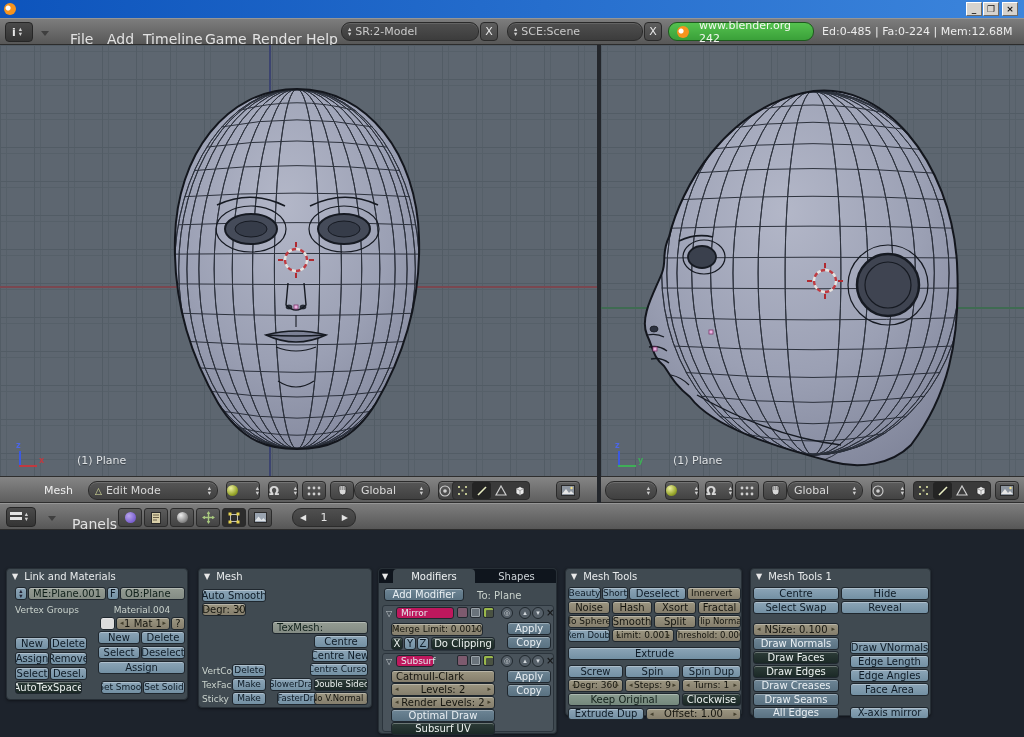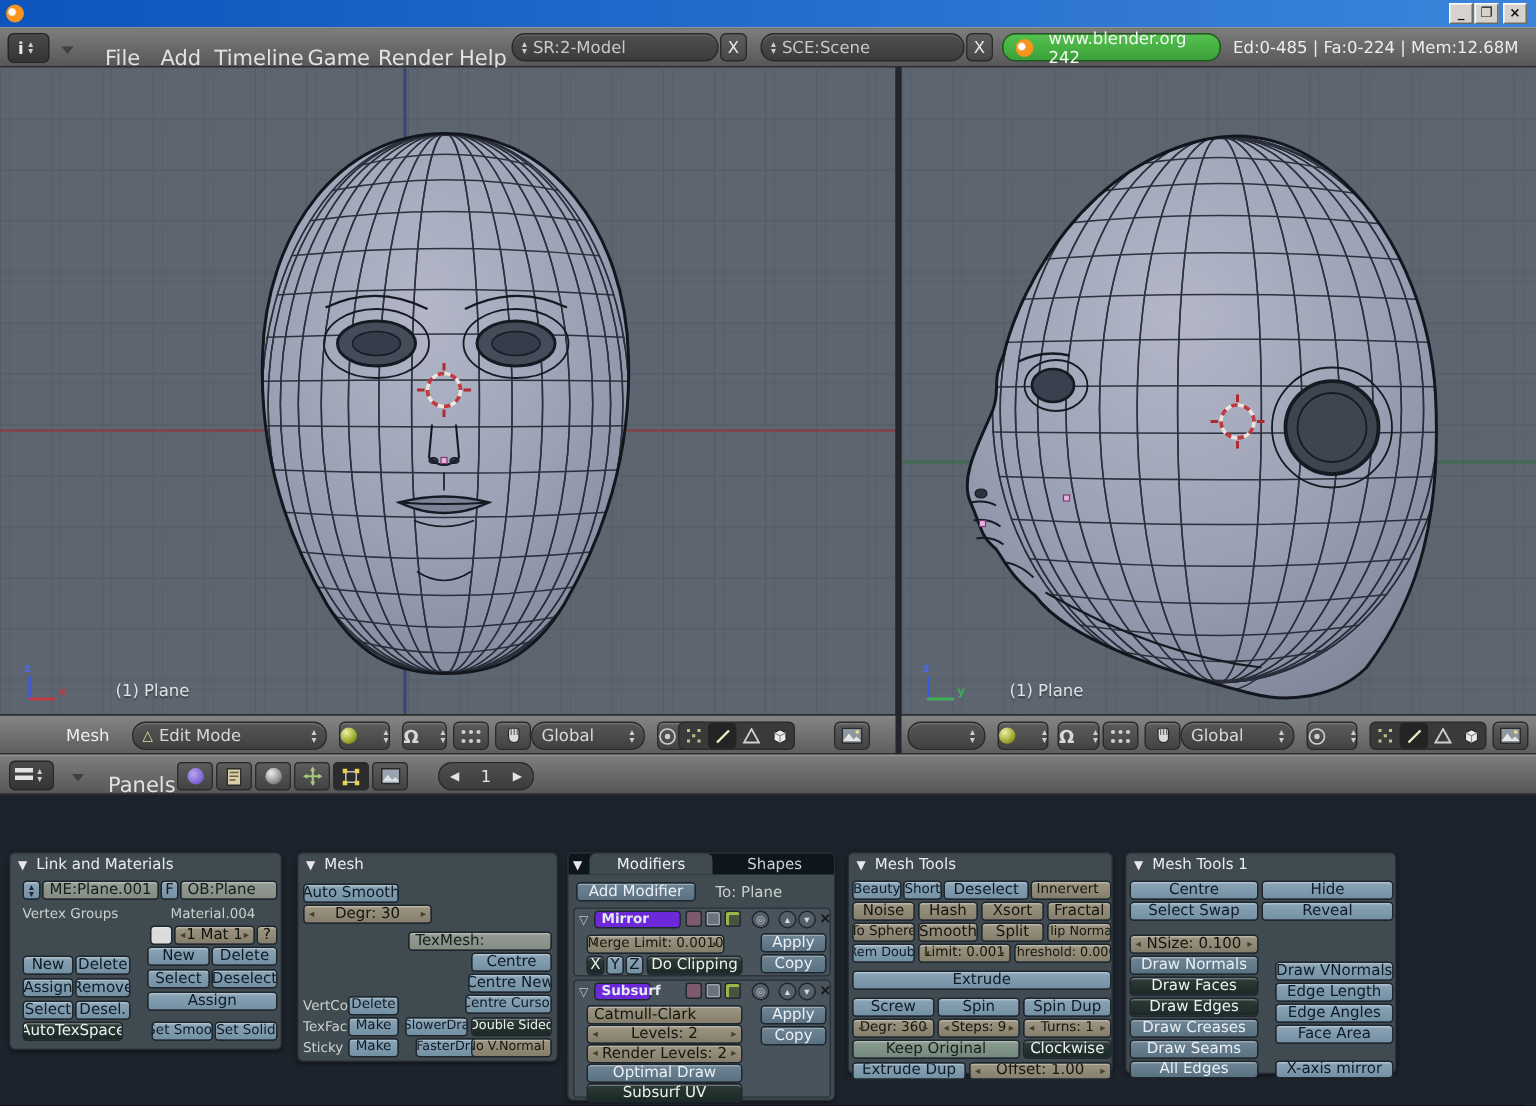--- a/index.html
+++ b/index.html
@@ -85,22 +85,22 @@
   .pbtn.tan{background:linear-gradient(#9c9681,#857e6c);color:#15150f;gap:42px;}
   .pbtn.dark{background:linear-gradient(#2d3c38,#1b2926);color:#edf2f0;}
   .pbtn.mid{background:linear-gradient(#6d8595,#597181);color:#e9eff3;}
   .pbtn.field{background:linear-gradient(#949c93,#848c84);color:#10201a;justify-content:flex-start;padding:0 4px;}
   .pbtn.f8{font-size:8.5px;} .pbtn.f9{font-size:9px;}
   .stepper::before{content:"◂";font-size:7px;color:#44402e;position:absolute;left:3px;}
   .stepper::after{content:"▸";font-size:7px;color:#44402e;position:absolute;right:3px;}
   .plabel{position:absolute;color:#c9d2cc;font-size:9px;}
   .plabel.c{text-align:center;}
   .modblock{position:absolute;background:#49535b;border:1px solid #2b343c;border-radius:3px;}
-  .mname{position:absolute;height:12px;border-radius:3px;border:1px solid #20282e;background:#6d28d9;
-    color:#e4e9ed;font-size:9px;display:flex;align-items:center;padding:0 4px;font-weight:bold;}
+  .mname{position:absolute;height:12px;border-radius:3px;border:1px solid #20282e;background:#be185d;
+    color:#e4e9ed;font-size:9px;display:flex;align-items:center;padding:0 4px;}
   .mico{position:absolute;width:11px;height:11px;border:1px solid #23292f;border-radius:2px;}
   .cbtn{position:absolute;width:12px;height:12px;border-radius:50%;border:1px solid #20282e;
     background:#566069;color:#d5dade;font-size:7px;display:flex;align-items:center;justify-content:center;}
   .tabstrip{position:absolute;left:0;top:0;right:0;height:14px;background:#0f151d;
     border-radius:3px 3px 0 0;}
   .tabactive{position:absolute;top:0;height:14px;background:#404a51;border-radius:4px 4px 0 0;
     color:#eef1f2;font-size:10px;display:flex;align-items:center;justify-content:center;}
   .tabidle{position:absolute;top:0;height:14px;color:#cdd3d8;font-size:10px;display:flex;align-items:center;justify-content:center;}
 
   .icnbtn{position:absolute;top:4px;width:24px;height:19px;border-radius:3px;border:1px solid #2b2b2b;
@@ -613,21 +613,21 @@
       <div class="pbtn f9" style="left:94px;top:112px;width:41px">Set Smoot</div>
       <div class="pbtn f9" style="left:136px;top:112px;width:42px">Set Solid</div>
     </div>
 
     <div class="panel" style="left:198px;top:38px;width:174px;height:140px">
       <div class="phead">
           <span class="ptri">▼</span>
         <span class="ptitle">Mesh</span>
         </div>
       <div class="pbtn" style="left:3px;top:20px;width:64px">Auto Smooth</div>
-      <div class="pbtn tan stepper" style="left:3px;top:34px;width:86px">
+      <div class="pbtn tan stepper" style="left:3px;top:34px;width:44px">
           <span>Degr: 30</span>
         </div>
       <div class="pbtn field" style="left:73px;top:52px;width:96px">TexMesh:</div>
       <div class="pbtn" style="left:115px;top:66px;width:54px">Centre</div>
       <div class="pbtn" style="left:113px;top:80px;width:56px">Centre New</div>
       <div class="pbtn f9" style="left:111px;top:94px;width:58px">Centre Cursor</div>
       <div class="plabel" style="left:3px;top:97px">VertCo</div>
       <div class="plabel" style="left:3px;top:111px">TexFac</div>
       <div class="plabel" style="left:3px;top:125px">Sticky</div>
       <div class="pbtn f9" style="left:33px;top:95px;width:34px">Delete</div>

